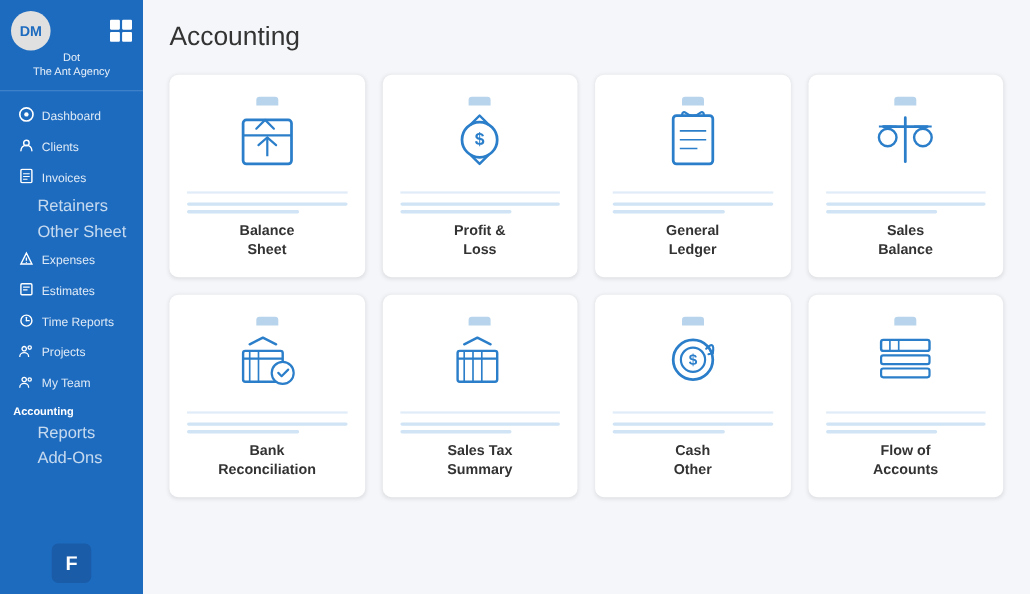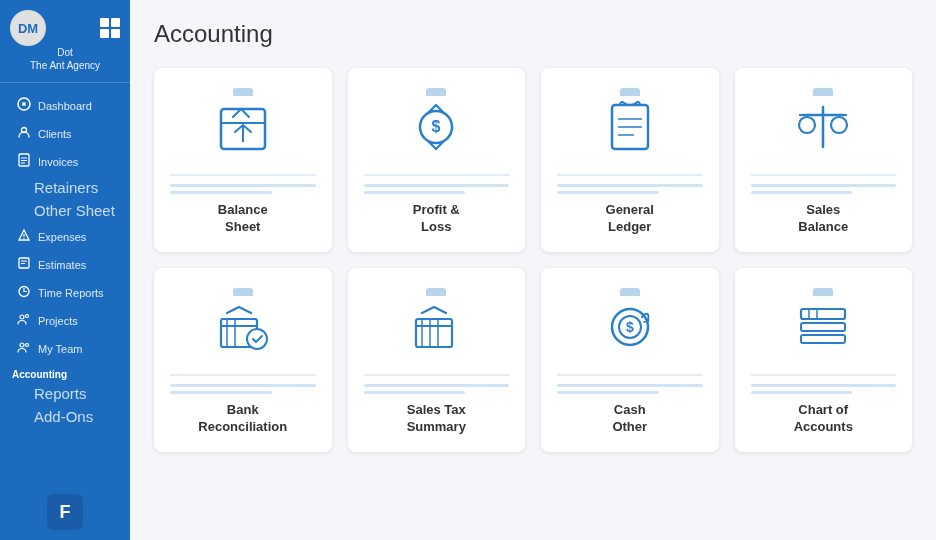--- a/index.html
+++ b/index.html
@@ -463,19 +463,19 @@
           <line x1="16" y1="12" x2="16" y2="22" stroke="#2b7ec9" stroke-width="1.5"></line>
           <line x1="24" y1="12" x2="24" y2="22" stroke="#2b7ec9" stroke-width="1.5"></line>
         </svg>
       </div>
       <hr class="card-divider">
       <div class="card-lines">
         <div class="card-line"></div>
         <div class="card-line short"></div>
       </div>
       <div class="card-label">
-        <span>Chart of</span><br>
+        <span>Flow of</span><br>
         <span>Accounts</span>
       </div>
     </div>
 
   </div>
 </main>
 
 </body></html>

